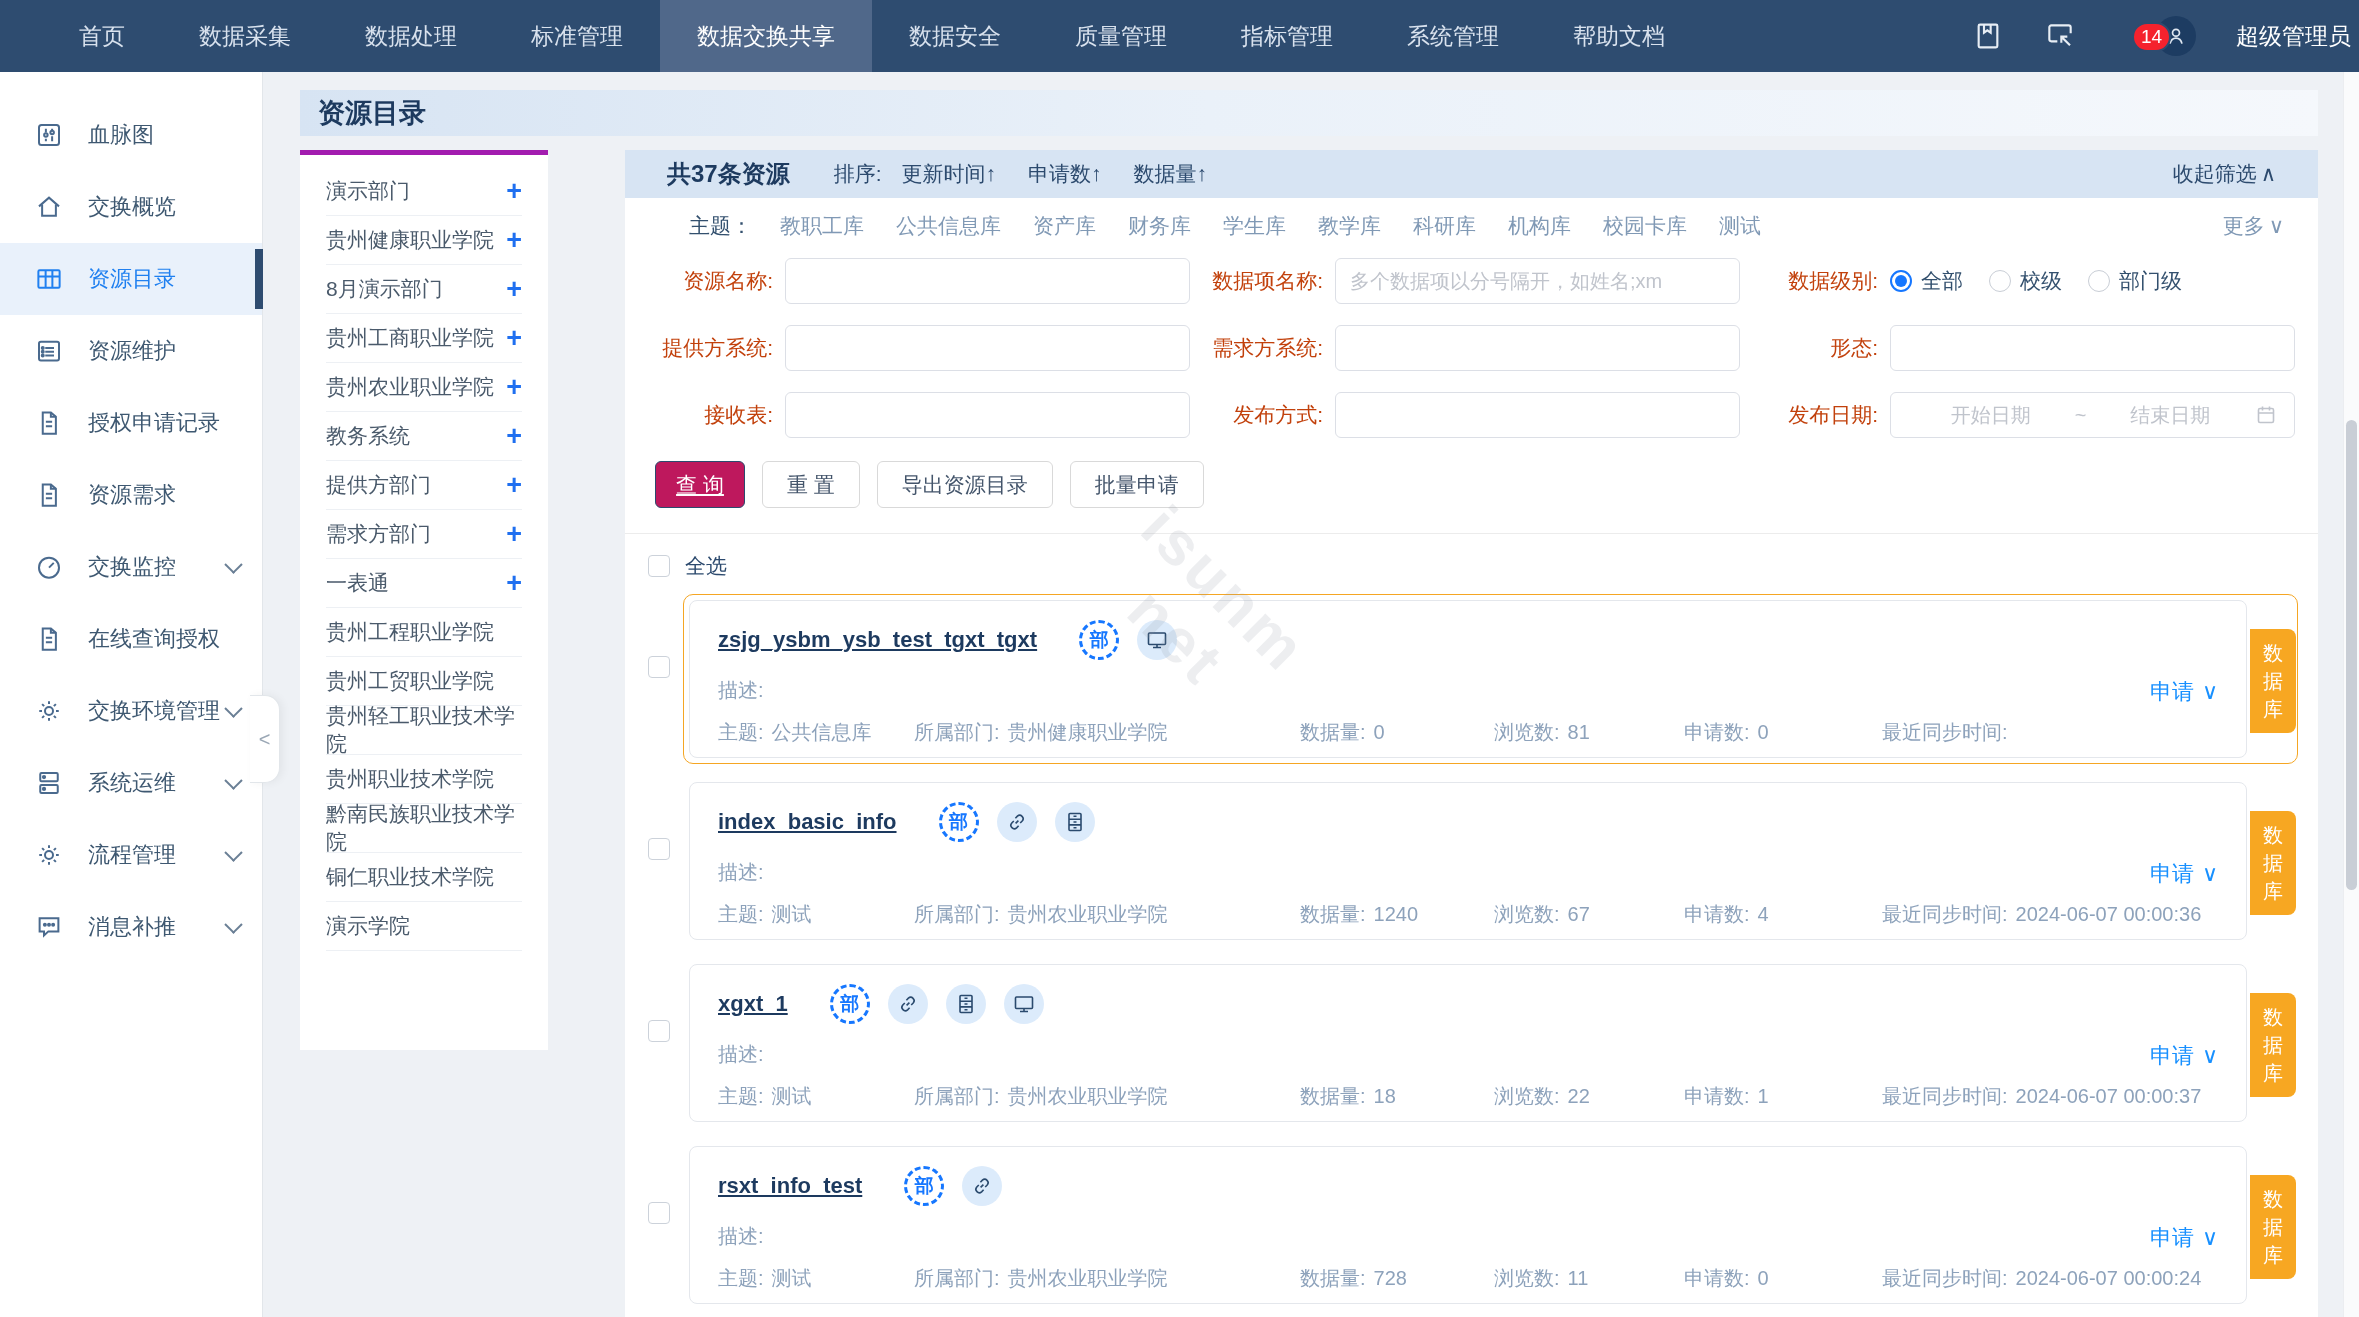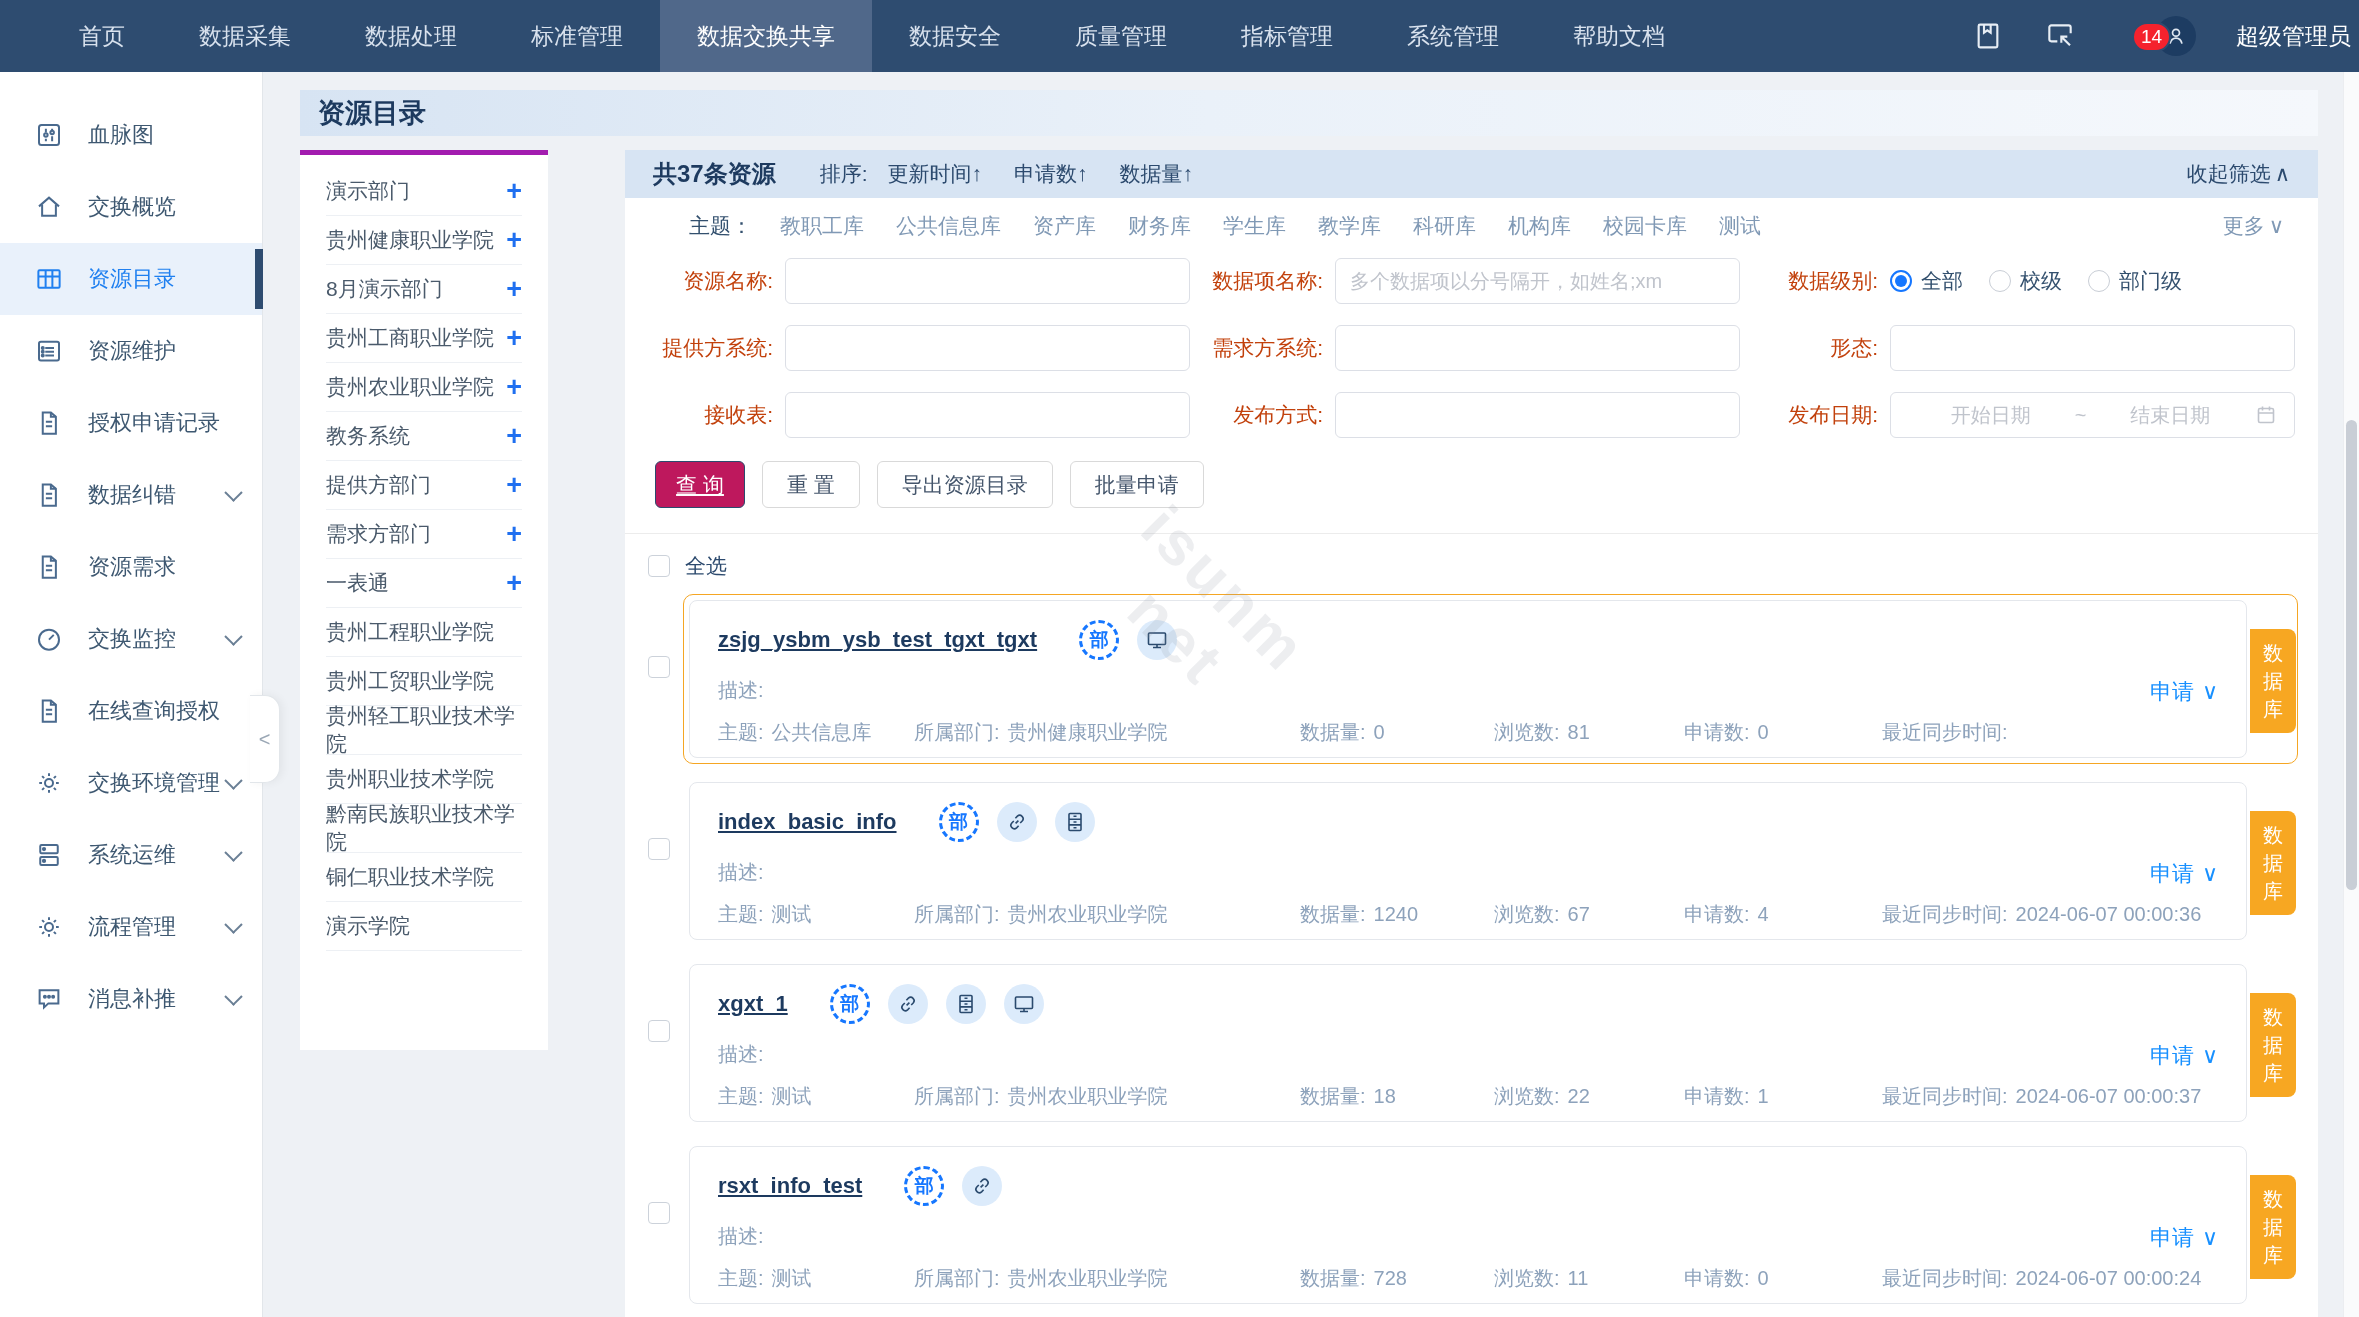--- a/index.html
+++ b/index.html
@@ -37,21 +37,21 @@
   
   .page-title-bar { position:absolute; left:300px; top:90px; width:2018px; height:46px; background:linear-gradient(90deg,#d7e4f3 0%,#eaf1f9 45%,#f5f8fc 100%); display:flex; align-items:center; padding-left:18px; font-size:27px; font-weight:bold; color:#1d3a5f; }
 
   
   .cat-card { position:absolute; left:300px; top:150px; width:248px; height:900px; background:#fff; border-top:5px solid #a21caf; padding:12px 26px 0 26px; }
   .cat-item { height:49px; display:flex; align-items:center; border-bottom:1px solid #edf0f4; font-size:21px; color:#4a5a6b; cursor:pointer; }
   .cat-plus { margin-left:auto; color:#1f6ff0; font-size:27px; font-weight:bold; line-height:1; cursor:pointer; }
 
   
   .main-card { position:absolute; left:625px; top:150px; width:1693px; height:1167px; background:#fff; }
-  .results-bar { height:48px; background:#d7e4f3; display:flex; align-items:center; padding:0 28px; }
+  .results-bar { height:48px; background:#d7e4f3; display:flex; align-items:center; padding:0 42px; }
   .res-count { font-size:24px; font-weight:bold; color:#1d3a5f; margin-right:44px; }
   .sort-label { font-size:21px; color:#2c4a6e; margin-right:20px; }
   .sort-link { font-size:21px; color:#2c4a6e; margin-right:32px; cursor:pointer; }
   .collapse-filter { margin-left:auto; font-size:21px; color:#2c4a6e; cursor:pointer; display:flex; gap:4px; align-items:center; }
 
   .topics-row { display:flex; align-items:center; padding:0 34px 0 64px; height:56px; font-size:21px; }
   .topics-label { color:#33506e; margin-right:28px; }
   .topic { color:#8099b5; margin-right:32px; cursor:pointer; }
   .more-link { margin-left:auto; color:#8099b5; cursor:pointer; display:flex; gap:4px; align-items:center; }
 
@@ -194,31 +194,20 @@
   </div>
   <div class="side-item">
     <span class="ic">
         <svg viewBox="0 0 24 24" fill="none" stroke="currentColor" stroke-width="1.6">
           <path d="M7 3.5h6.5L17.5 7v13.5H7z"></path>
           <path d="M13.5 3.5V7h4"></path>
           <path d="M9.5 11h5M9.5 14.5h5"></path>
         </svg>
       </span>
     <span>授权申请记录</span>
-  </div>
-  <div class="side-item">
-    <span class="ic">
-        <svg viewBox="0 0 24 24" fill="none" stroke="currentColor" stroke-width="1.6">
-          <path d="M7 3.5h6.5L17.5 7v13.5H7z"></path>
-          <path d="M13.5 3.5V7h4"></path>
-          <path d="M9.5 11h5M9.5 14.5h5"></path>
-        </svg>
-      </span>
-    <span>数据纠错</span>
-    <span class="chev"></span>
   </div>
   <div class="side-item">
     <span class="ic">
         <svg viewBox="0 0 24 24" fill="none" stroke="currentColor" stroke-width="1.6">
           <path d="M7 3.5h6.5L17.5 7v13.5H7z"></path>
           <path d="M13.5 3.5V7h4"></path>
           <path d="M9.5 11h5M9.5 14.5h5"></path>
         </svg>
       </span>
     <span>资源需求</span>

